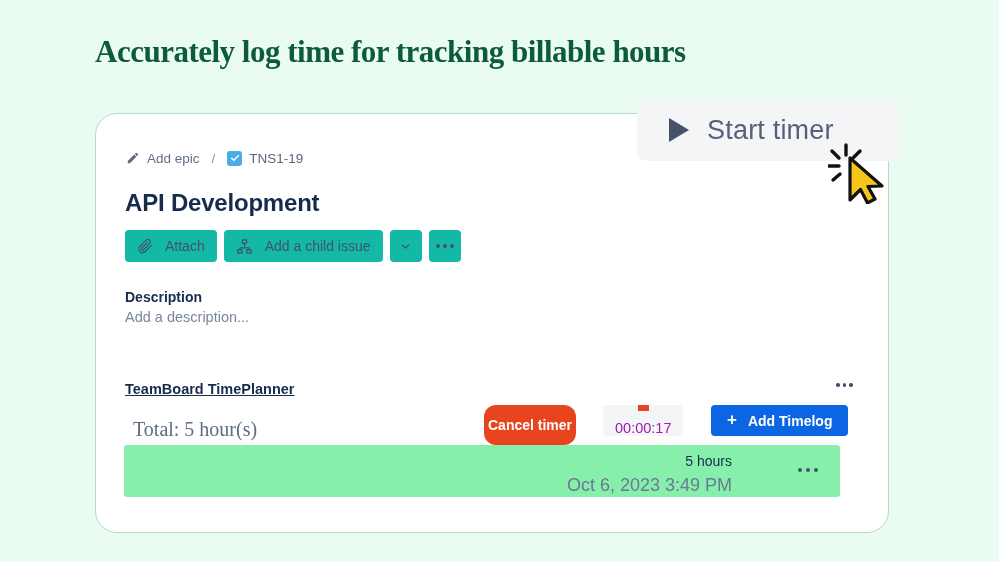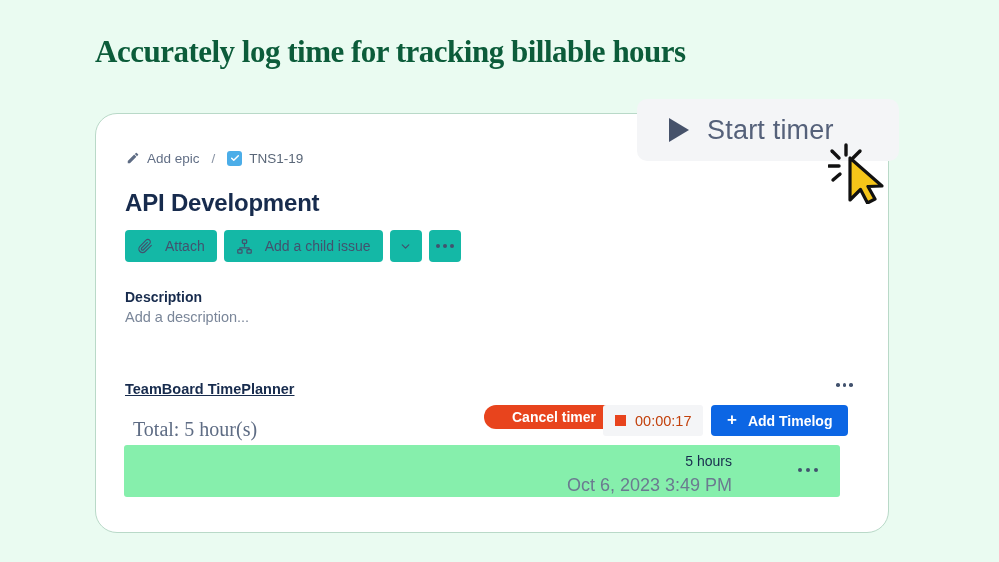--- a/index.html
+++ b/index.html
@@ -180,22 +180,22 @@
     top: 418px;
     font-size: 20px;
     color: #5e6c84;
     font-family: Liberation Serif, serif;
   }
 
   .btn-cancel {
     position: absolute;
     left: 484px;
     top: 405px;
-    height: 24px;
-    padding: 0 28px;
+    height: 40px;
+    padding: 0 4px;
     background: #e8441d;
     color: #ffffff;
     border-radius: 12px;
     font-size: 14px;
     font-weight: bold;
     display: flex;
     align-items: center;
     cursor: pointer;
     white-space: nowrap;
   }
@@ -204,22 +204,23 @@
     left: 603px;
     top: 405px;
     height: 31px;
     padding: 0 12px;
     background: #f4f5f7;
     border-radius: 3px;
     display: flex;
     align-items: center;
     gap: 9px;
     font-size: 14.5px;
-    color: #c2410c;
-    cursor: pointer;
+    color: #a21caf;
+    cursor: pointer;
+    flex-direction: column;
   }
   .stop-square {
     width: 11px; height: 11px;
     background: #e8441d;
   }
   .btn-addlog {
     position: absolute;
     left: 711px;
     top: 405px;
     height: 31px;

